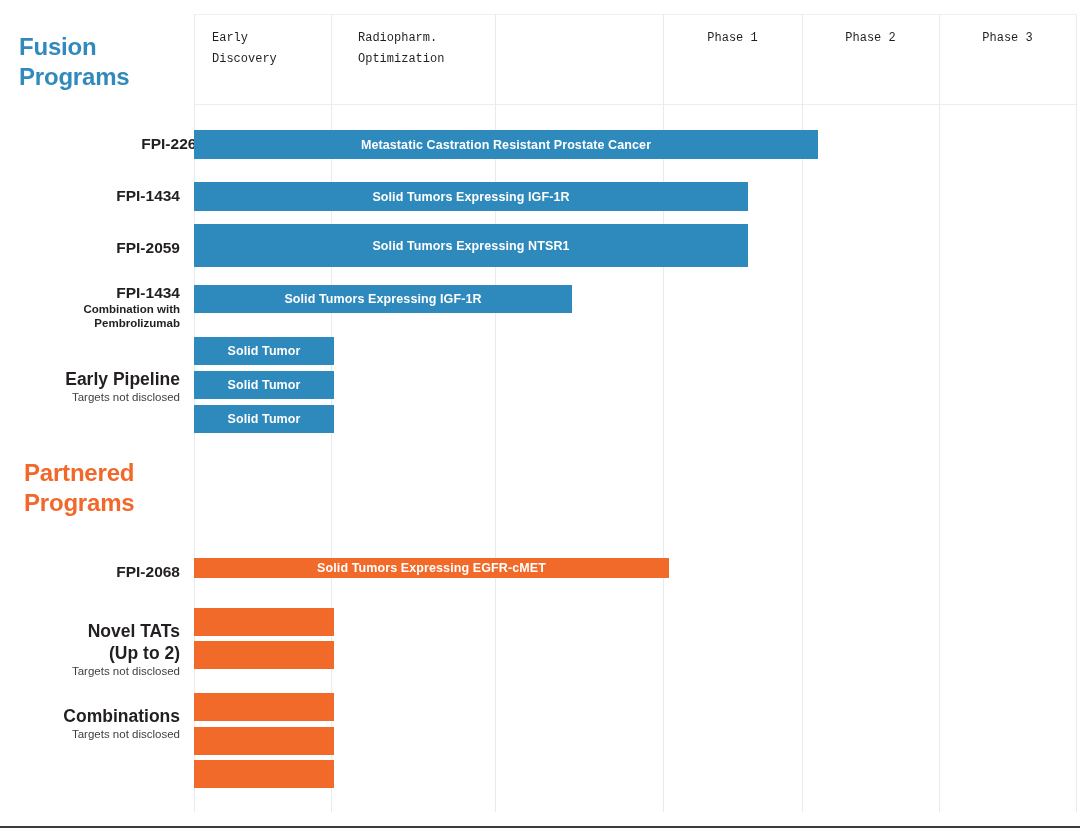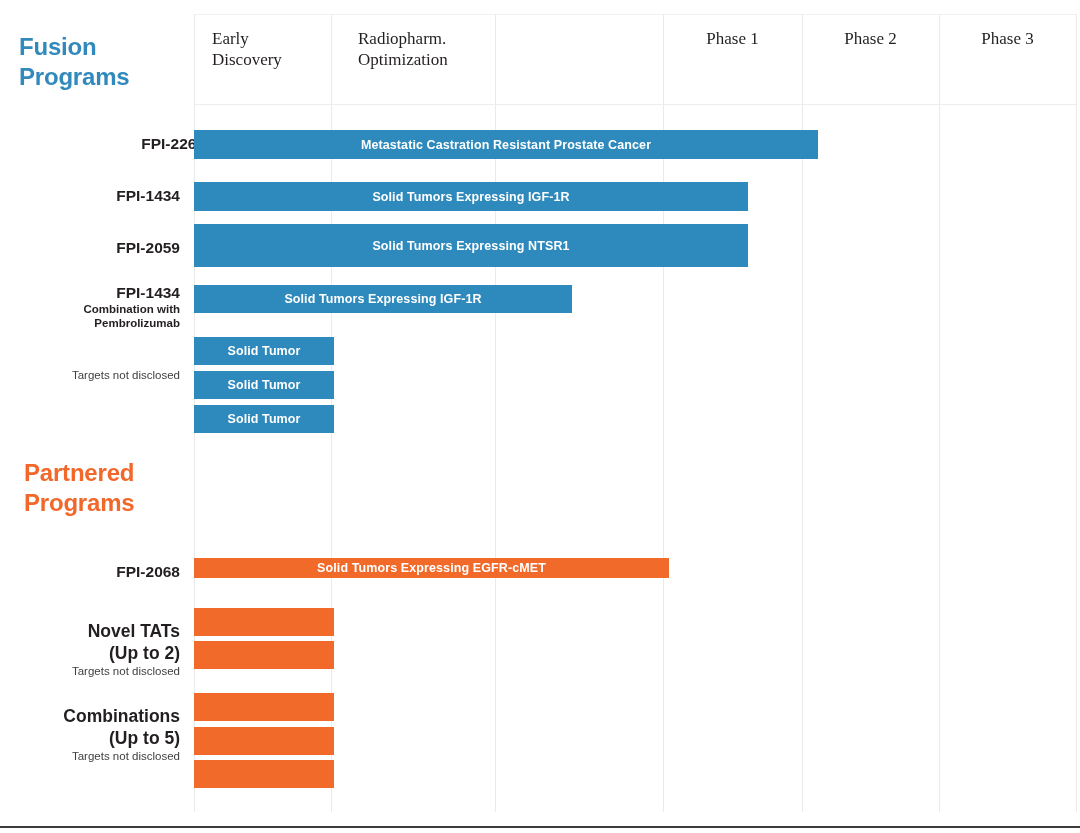--- a/index.html
+++ b/index.html
@@ -56,24 +56,24 @@
     top: 826px;
     width: 1080px;
     height: 2px;
     background: #3c3c3c;
   }
 
   
   .col-header {
     position: absolute;
     top: 28px;
-    font-size: 17px;
+    font-size: 12px;
     line-height: 21px;
     color: #231f20;
-    font-family: Liberation Serif, serif;
+    font-family: Liberation Mono, monospace;
     white-space: pre-line;
   }
   .col-header.centered { text-align: center; }
 
   
   .section-title {
     position: absolute;
     font-size: 24px;
     font-weight: bold;
     line-height: 30px;
@@ -189,20 +189,21 @@
   <div class="row-label" style="top:283px;">
     <span class="main">FPI-1434</span>
     <span class="sub">Combination with</span>
     <span class="sub">Pembrolizumab</span>
   </div>
   <div class="bar blue" style="left:194px; top:285px; width:378px; height:28px;">
     <span class="bar-label">Solid Tumors Expressing IGF-1R</span>
   </div>
 
   <div class="row-label" style="top:368px;">
+    <span class="main big">Early Pipeline</span>
     <span class="note">Targets not disclosed</span>
   </div>
   <div class="bar blue" style="left:194px; top:337px; width:140px; height:28px;">
     <span class="bar-label">Solid Tumor</span>
   </div>
   <div class="bar blue" style="left:194px; top:371px; width:140px; height:28px;">
     <span class="bar-label">Solid Tumor</span>
   </div>
   <div class="bar blue" style="left:194px; top:405px; width:140px; height:28px;">
     <span class="bar-label">Solid Tumor</span>
@@ -218,20 +219,19 @@
   <div class="row-label" style="top:620px;">
     <span class="main big">Novel TATs</span>
     <span class="main big">(Up to 2)</span>
     <span class="note">Targets not disclosed</span>
   </div>
   <div class="bar orange" style="left:194px; top:608px; width:140px; height:28px;"></div>
   <div class="bar orange" style="left:194px; top:641px; width:140px; height:28px;"></div>
 
   <div class="row-label" style="top:705px;">
     <span class="main big"> Combinations</span>
-    <span class="main big">(Up to 5)</span>
     <span class="note">Targets not disclosed</span>
   </div>
   <div class="bar orange" style="left:194px; top:693px; width:140px; height:28px;"></div>
   <div class="bar orange" style="left:194px; top:727px; width:140px; height:28px;"></div>
   <div class="bar orange" style="left:194px; top:760px; width:140px; height:28px;"></div>
 
 </div>
 
 </body></html>

